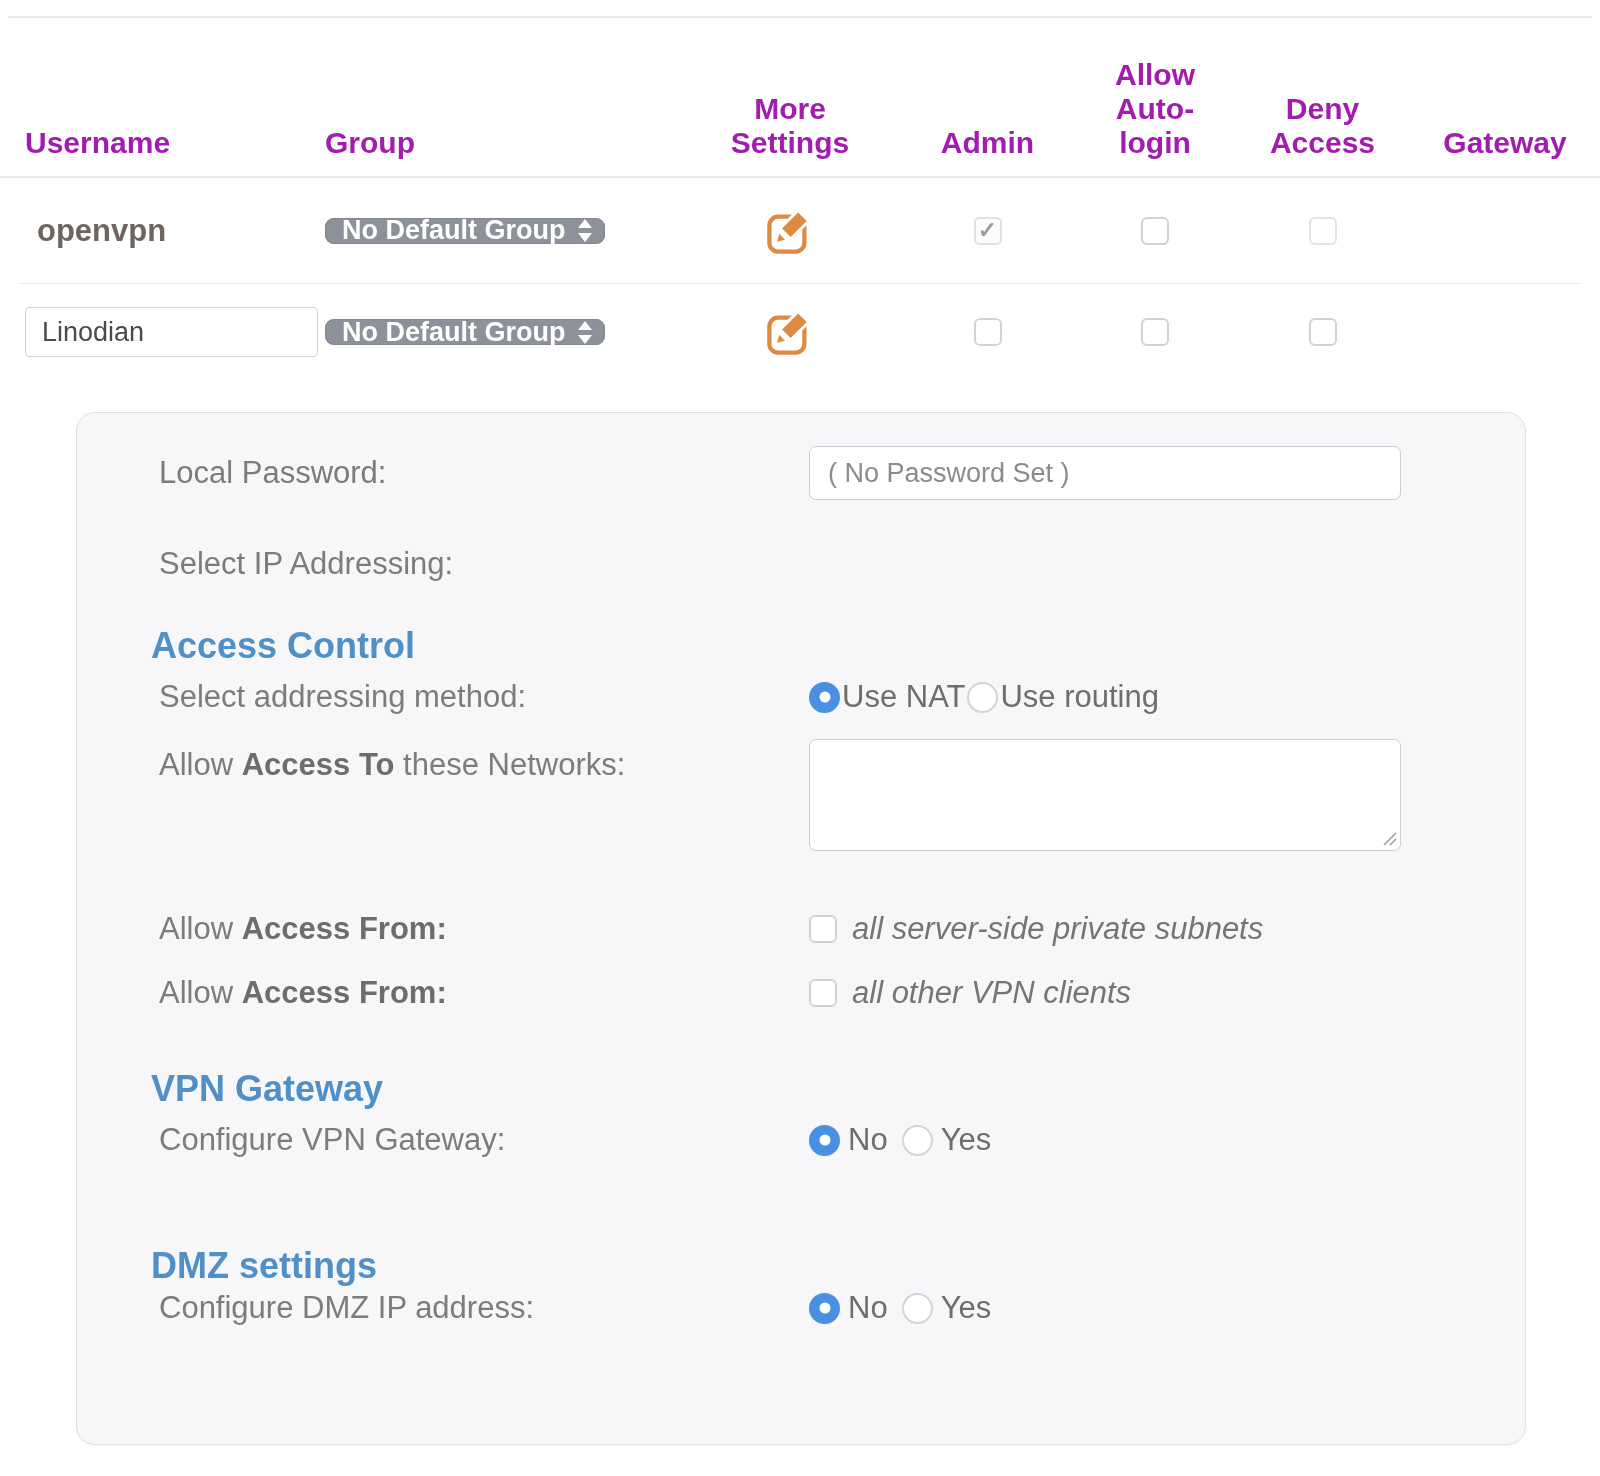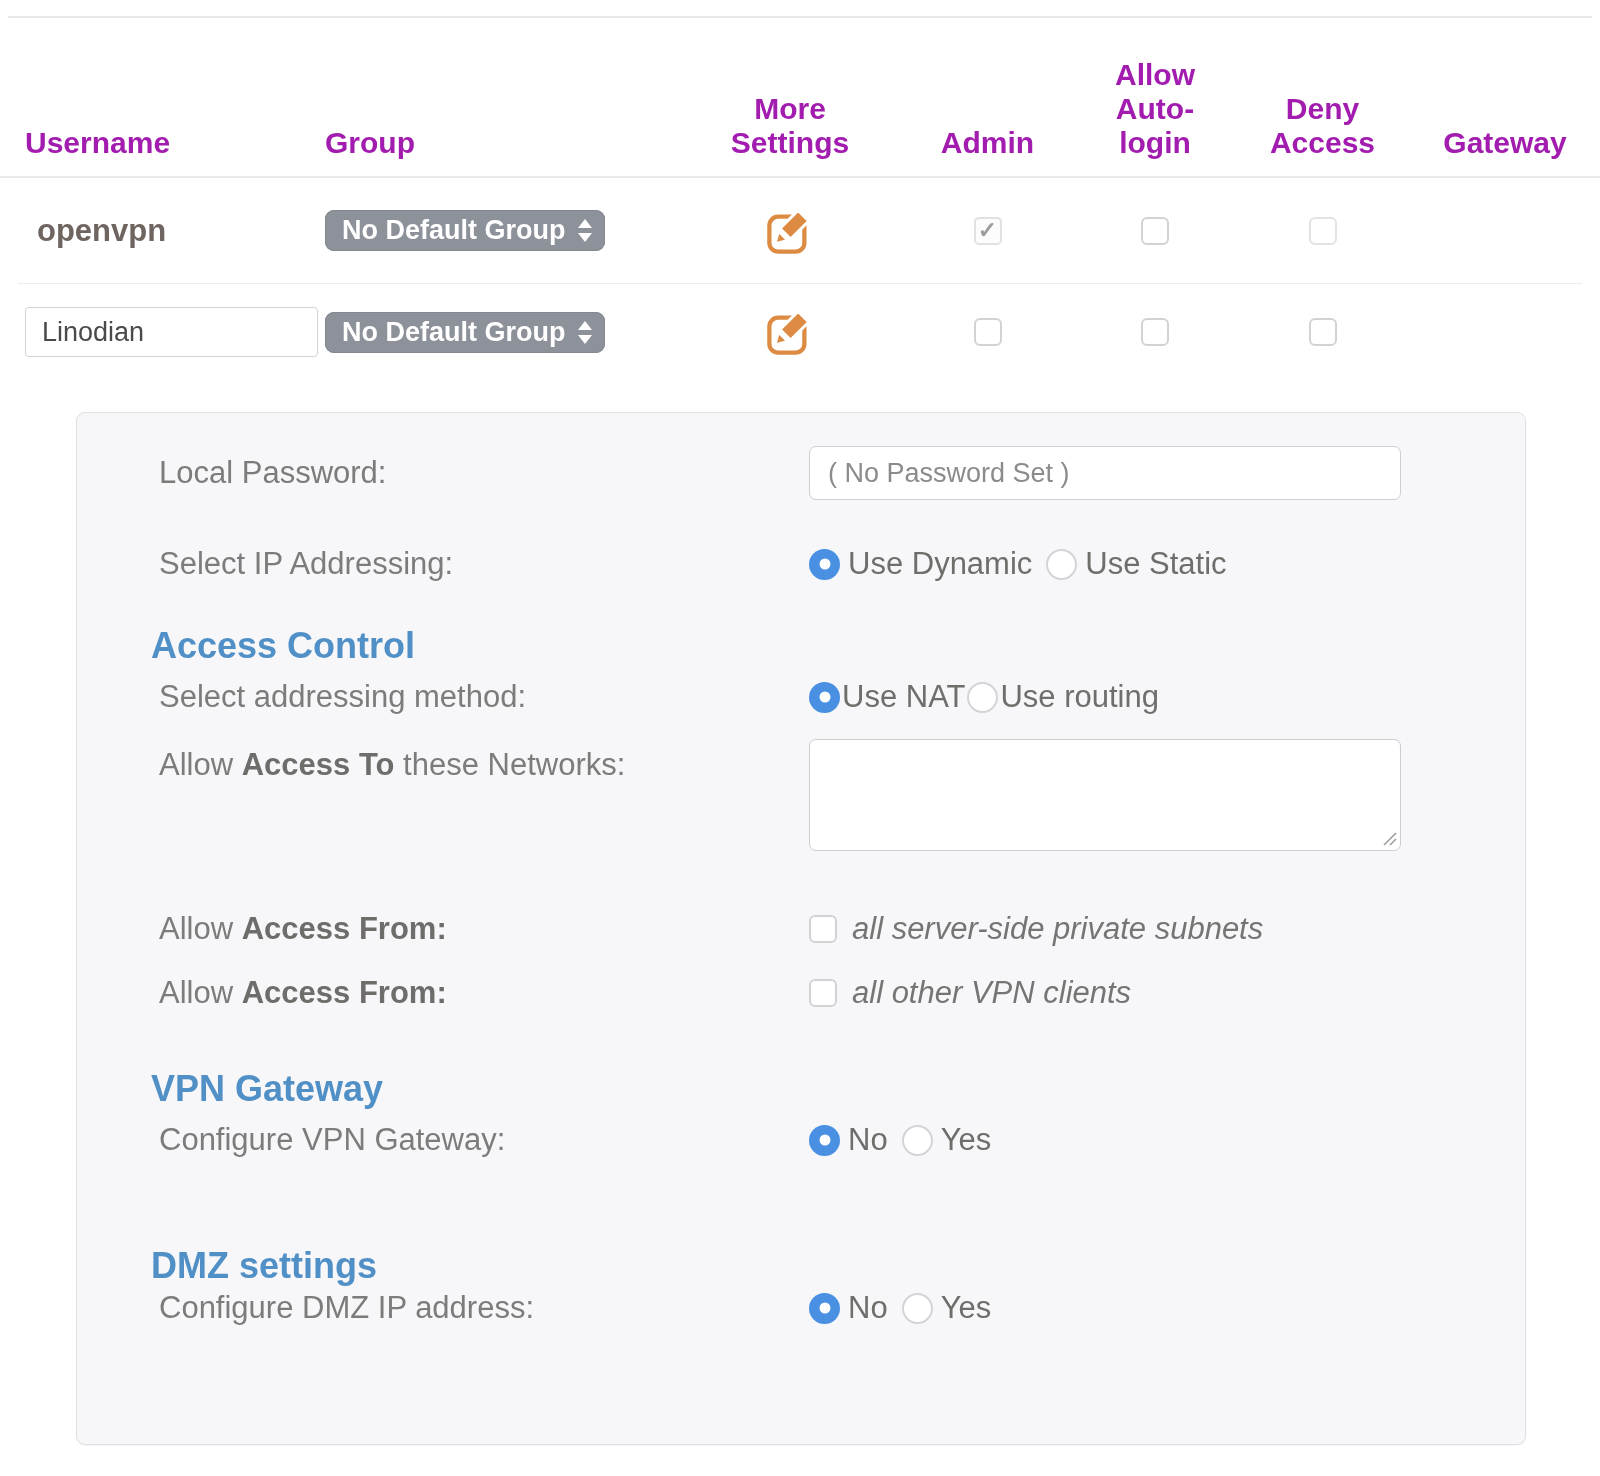--- a/index.html
+++ b/index.html
@@ -45,21 +45,21 @@
   .uinput {
     width: 293px; height: 50px;
     border: 1px solid #d3d3d7; border-radius: 4px;
     font-family: "Liberation Sans", sans-serif;
     font-size: 27px; color: #4a4a4a; padding: 0 16px;
     background: #ffffff; outline: none;
   }
 
   .gselect {
     display: inline-flex; align-items: center;
-    height: 41px; border-radius: 9px;
+    height: 26px; border-radius: 9px;
     background: #8d929a; color: #ffffff;
     font-weight: bold; font-size: 27px;
     padding: 0 13px 0 17px; gap: 12px;
     border: none; cursor: default; user-select: none;
     box-shadow: inset 0 0 0 1px #83888f;
   }
   .aud { display: inline-flex; flex-direction: column; gap: 5px; }
   .tri-up   { width: 0; height: 0; border-left: 7px solid transparent; border-right: 7px solid transparent; border-bottom: 9px solid #ffffff; }
   .tri-down { width: 0; height: 0; border-left: 7px solid transparent; border-right: 7px solid transparent; border-top: 9px solid #ffffff; }
 
@@ -86,21 +86,21 @@
   .radio.checked::after {
     content: ""; position: absolute; left: 50%; top: 50%;
     width: 11px; height: 11px; border-radius: 50%;
     background: #ffffff; transform: translate(-50%, -50%);
   }
 
   
   .panel {
     width: 1450px; margin: 32px 0 0 76px;
     background: #f7f7f9;
-    border: 1px solid #e0e0e4; border-radius: 9px;
+    border: 1px solid #e0e0e4; border-radius: 19px;
     box-shadow: 0 1px 2px rgba(0,0,0,0.04);
     padding: 33px 0 118px 0;
   }
   .prow { display: flex; align-items: center; padding-left: 82px; }
   .plabel { flex: none; width: 650px; font-size: 31px; color: #7c7c7c; }
   .plabel b { color: #6f6d6b; }
   .controls { display: flex; align-items: center; }
 
   .ptitle {
     padding-left: 74px; color: #5090c7; font-weight: bold;
@@ -261,26 +261,20 @@
 
   <div class="prow m-pw">
     <span class="plabel">Local Password:</span>
     <div class="controls">
       <input class="pwinput" type="text" value="( No Password Set )" style="">
     </div>
   </div>
 
   <div class="prow m-ip">
     <span class="plabel">Select IP Addressing:</span>
-    <div class="controls rgroup">
-      <span class="radio checked"></span>
-      <span class="rlabel gap8">Use Dynamic</span>
-      <span class="radio gap14"></span>
-      <span class="rlabel gap8">Use Static</span>
-    </div>
   </div>
 
   <div class="ptitle m-ac">Access Control</div>
 
   <div class="prow m-addr">
     <span class="plabel">Select addressing method:</span>
     <div class="controls rgroup">
       <span class="radio checked"></span>
       <span class="rlabel gap0">Use NAT</span>
       <span class="radio gap0"></span>

